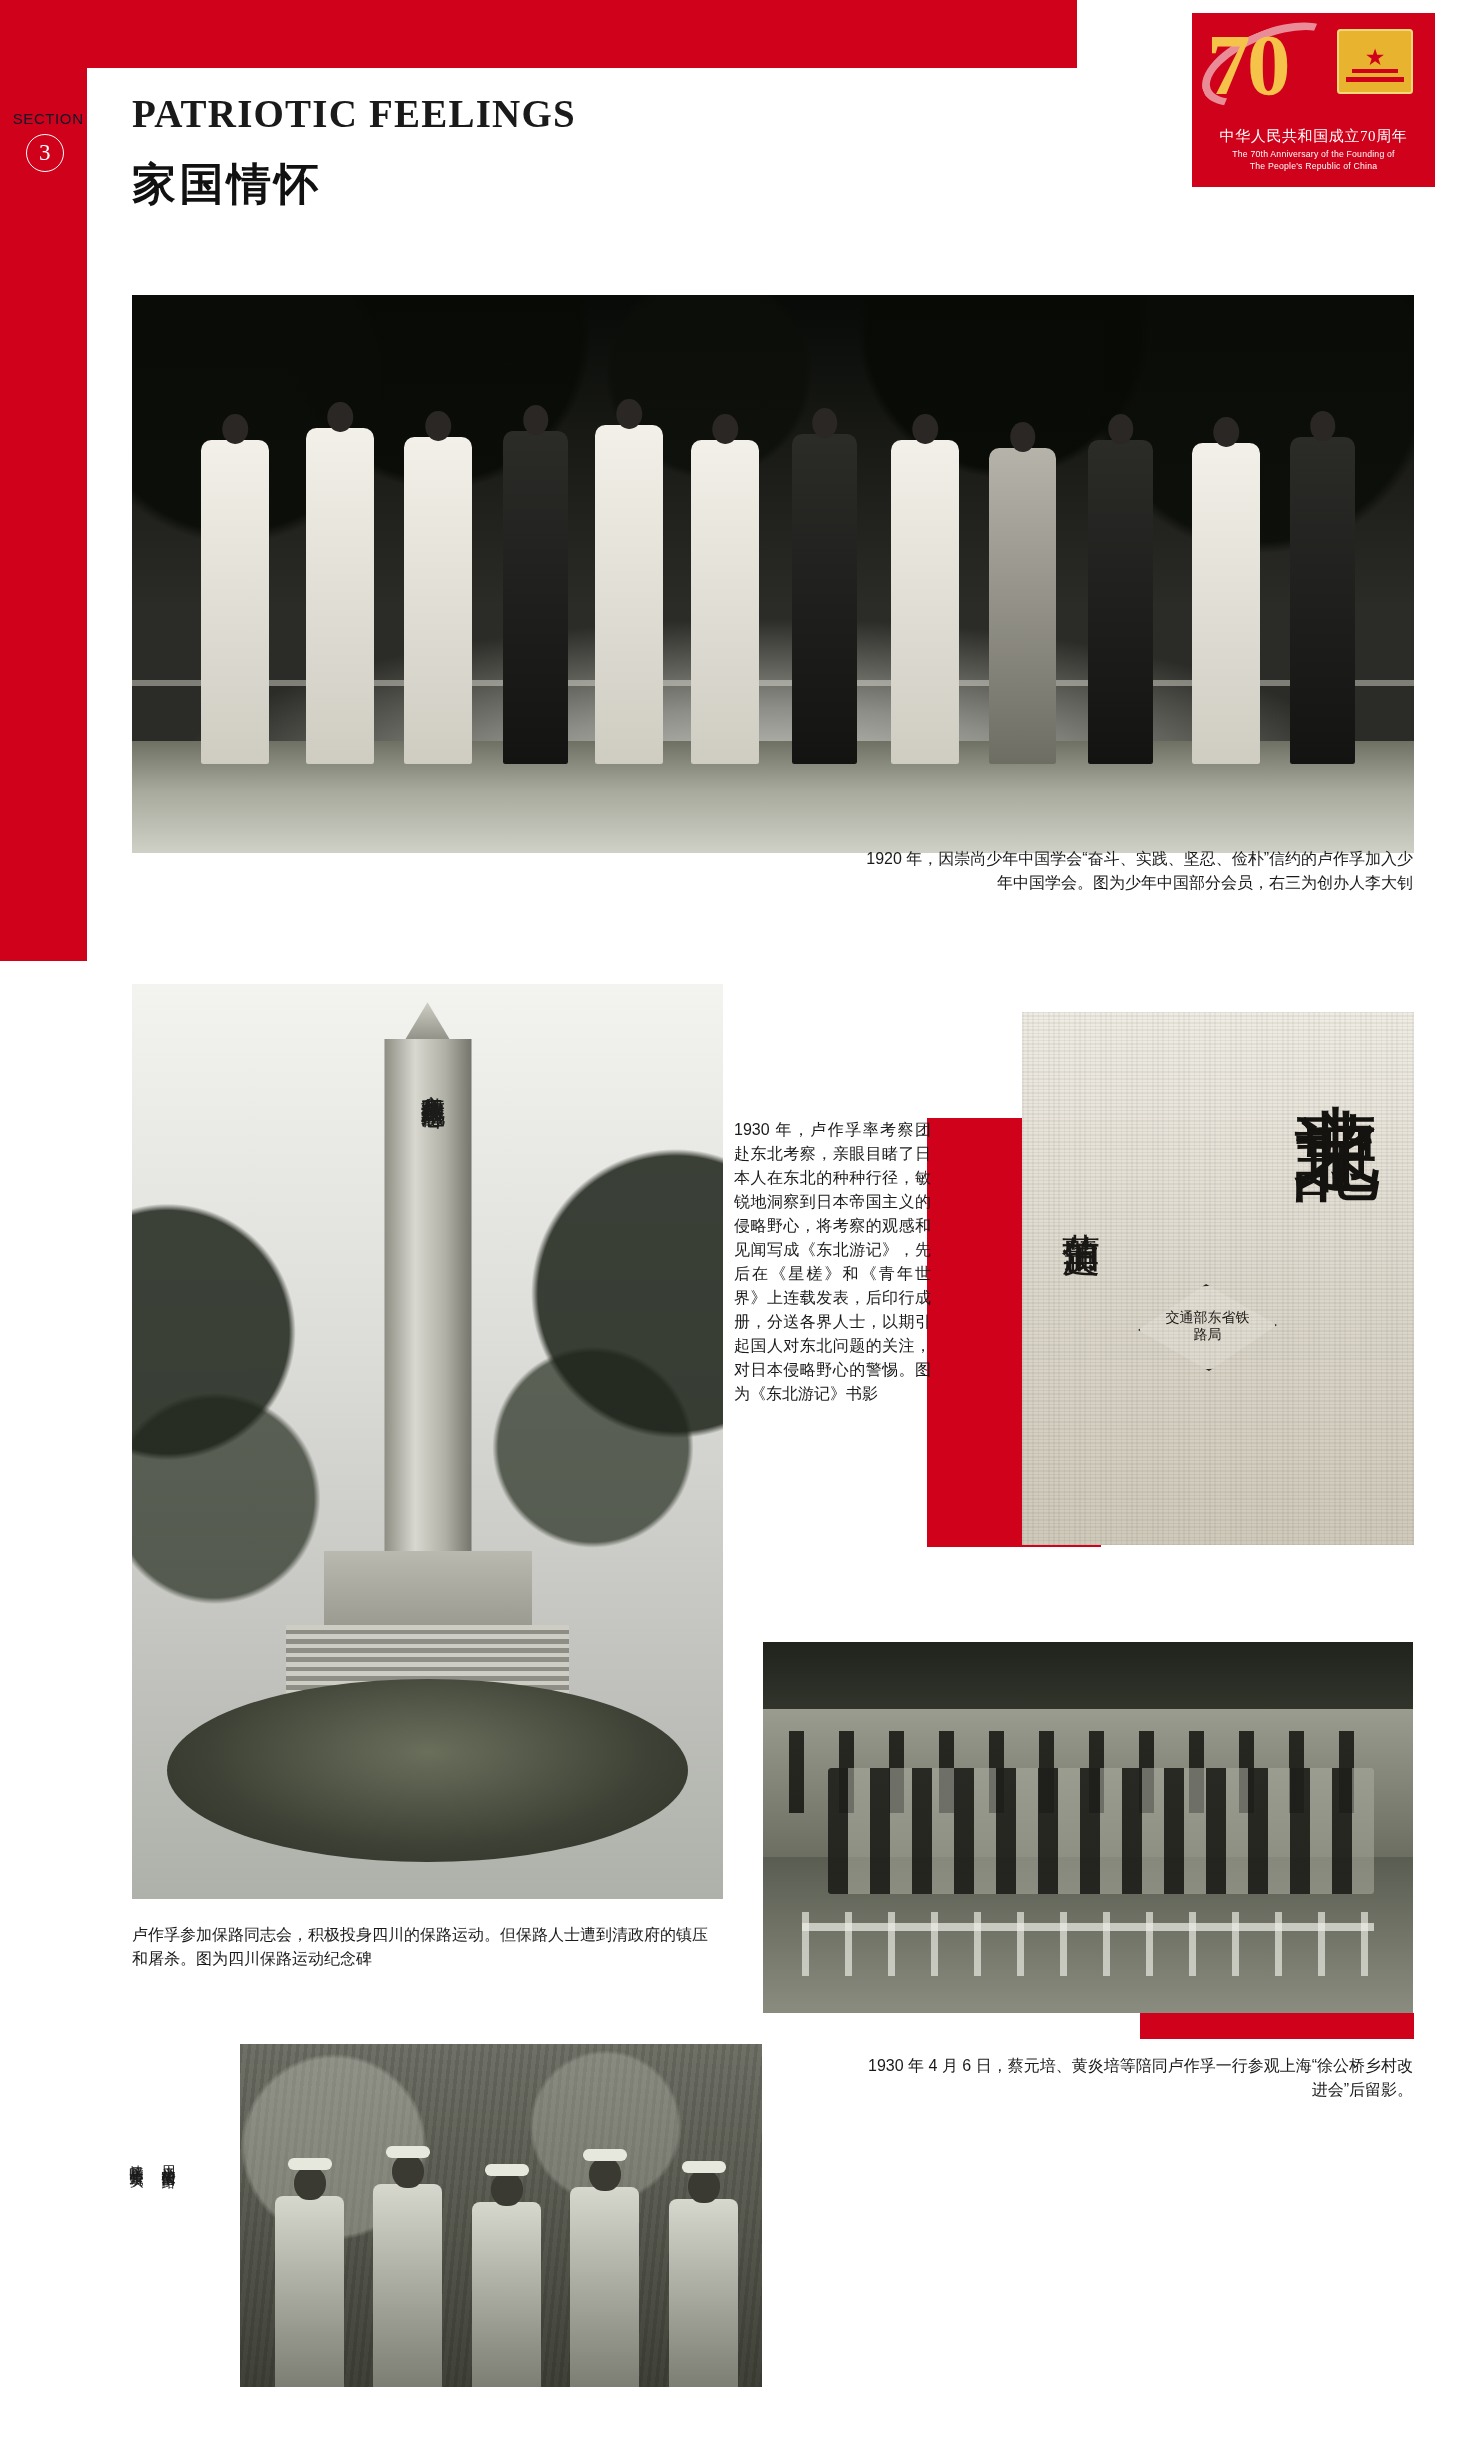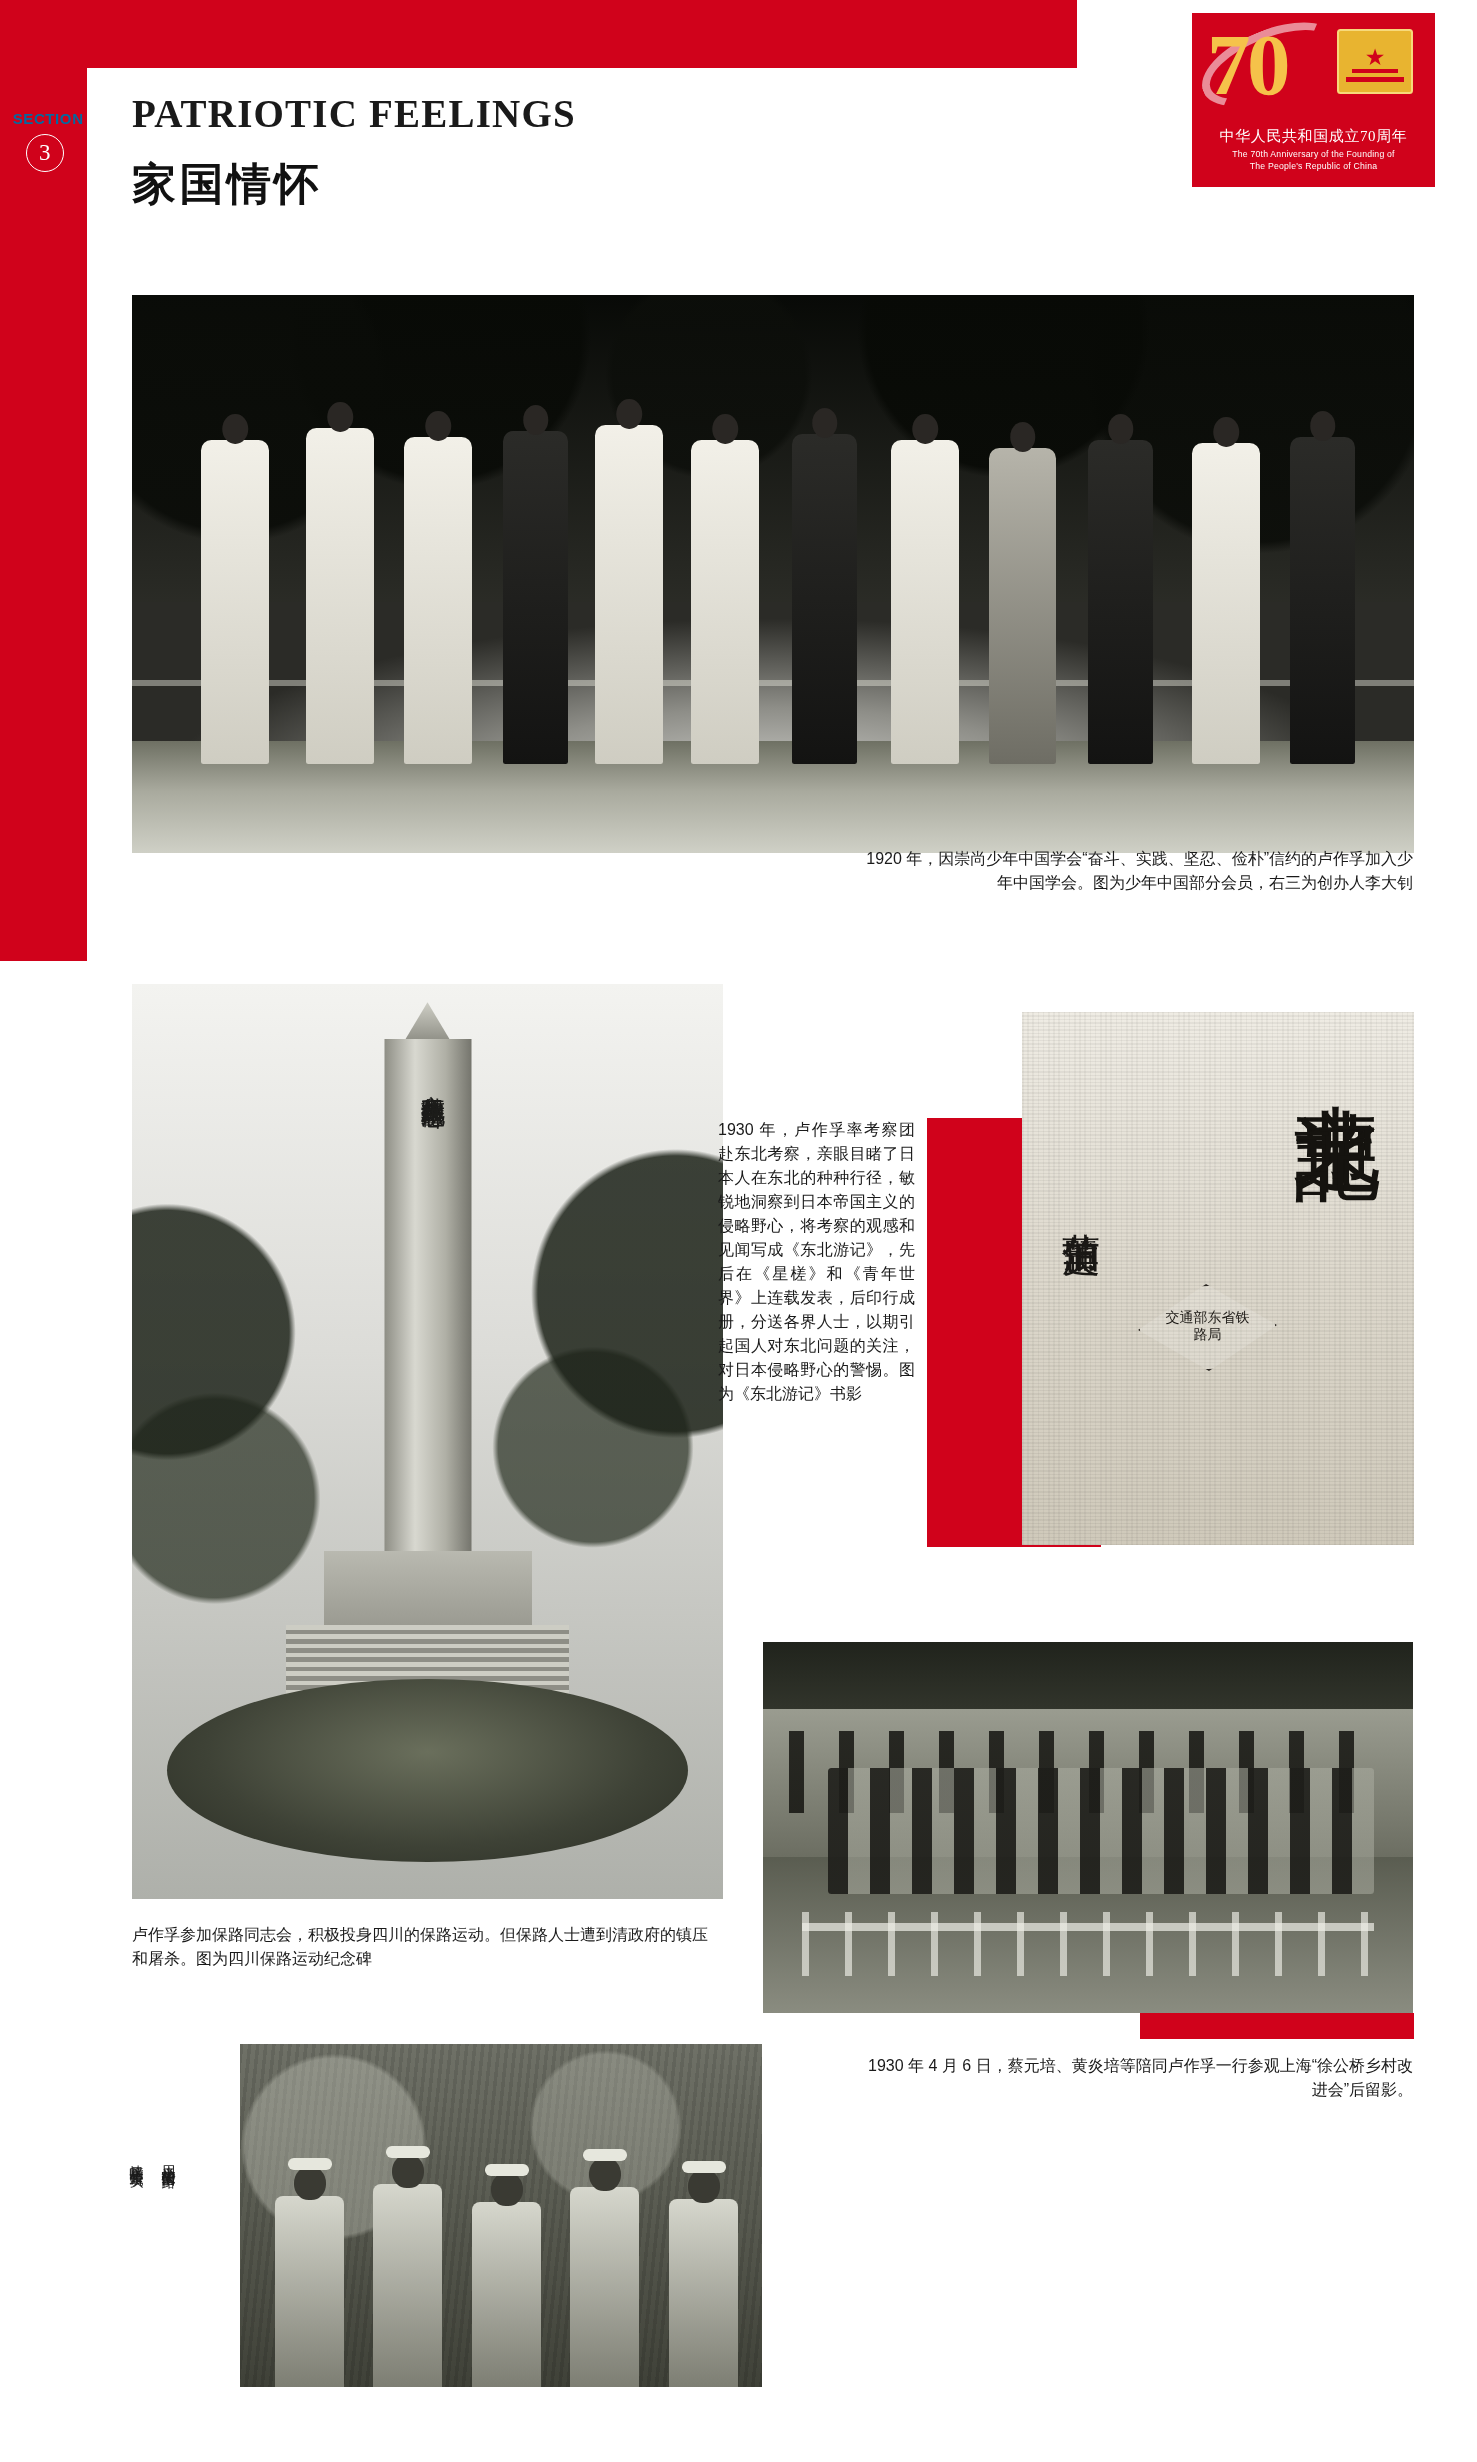--- a/index.html
+++ b/index.html
@@ -31,22 +31,22 @@
   .section-marker {
     position: absolute;
     left: 12.7px; top: 110px;
     width: 64px;
     text-align: center;
     color: #ffffff;
   }
   .section-label {
     font-size: 15px;
     letter-spacing: 0.6px;
-    font-weight: bold;
-    color: #0369a1;
+    font-weight: normal;
+    color: #0f172a;
   }
   .section-num {
     margin: 7px auto 0 auto;
     width: 38px; height: 38px;
     border-radius: 50%;
     background: #d0021b;
     color: #ffffff;
     border: 1.7px solid #ffffff;
     font-size: 23px;
     line-height: 35px;
@@ -159,21 +159,21 @@
 
   
   .caption {
     position: absolute;
     font-family: "Liberation Sans", sans-serif;
     font-size: 16px;
     line-height: 24px;
     color: #1a1a1a;
   }
   .caption.right { text-align: right; }
-  .caption.justify { text-align: justify; }
+  .caption.justify { text-align: justify; margin-left: 16px; }
 
   .vcaption {
     position: absolute;
     writing-mode: vertical-rl;
     text-orientation: upright;
     font-size: 14px;
     line-height: 22px;
     color: #1a1a1a;
     letter-spacing: 1.2px;
   }

